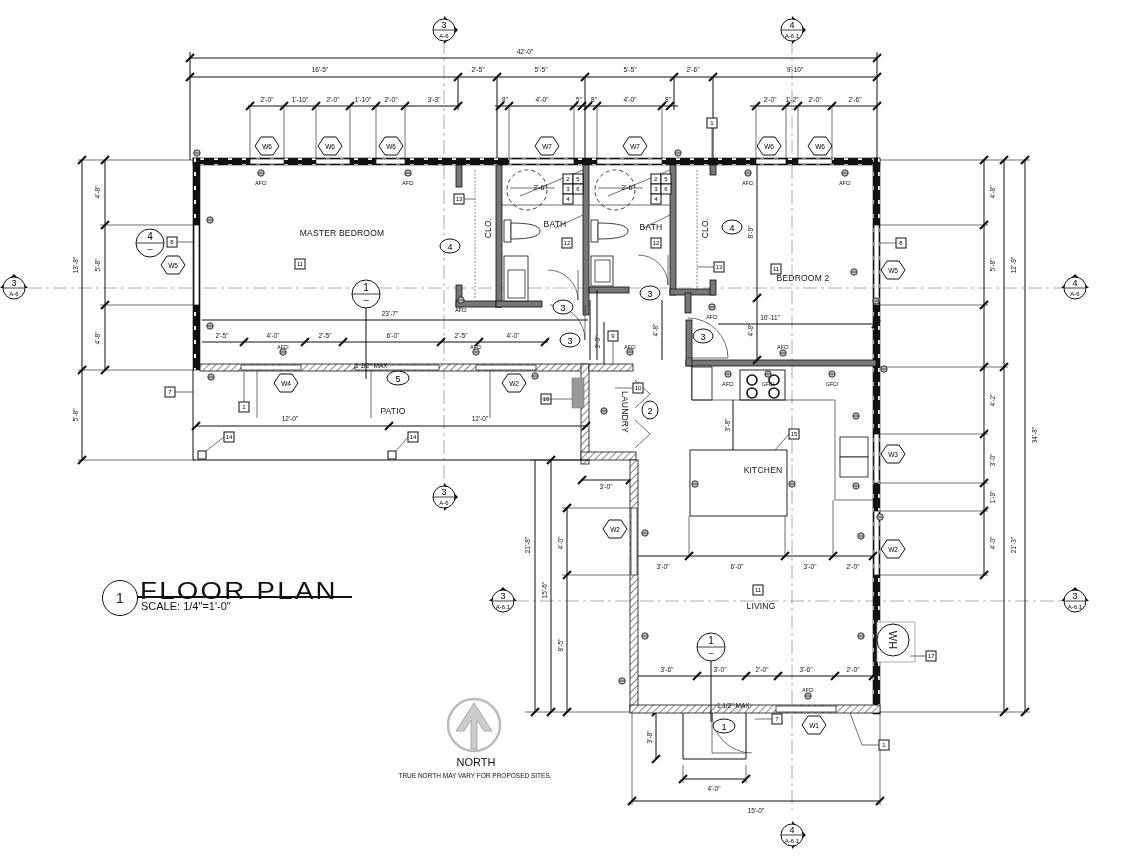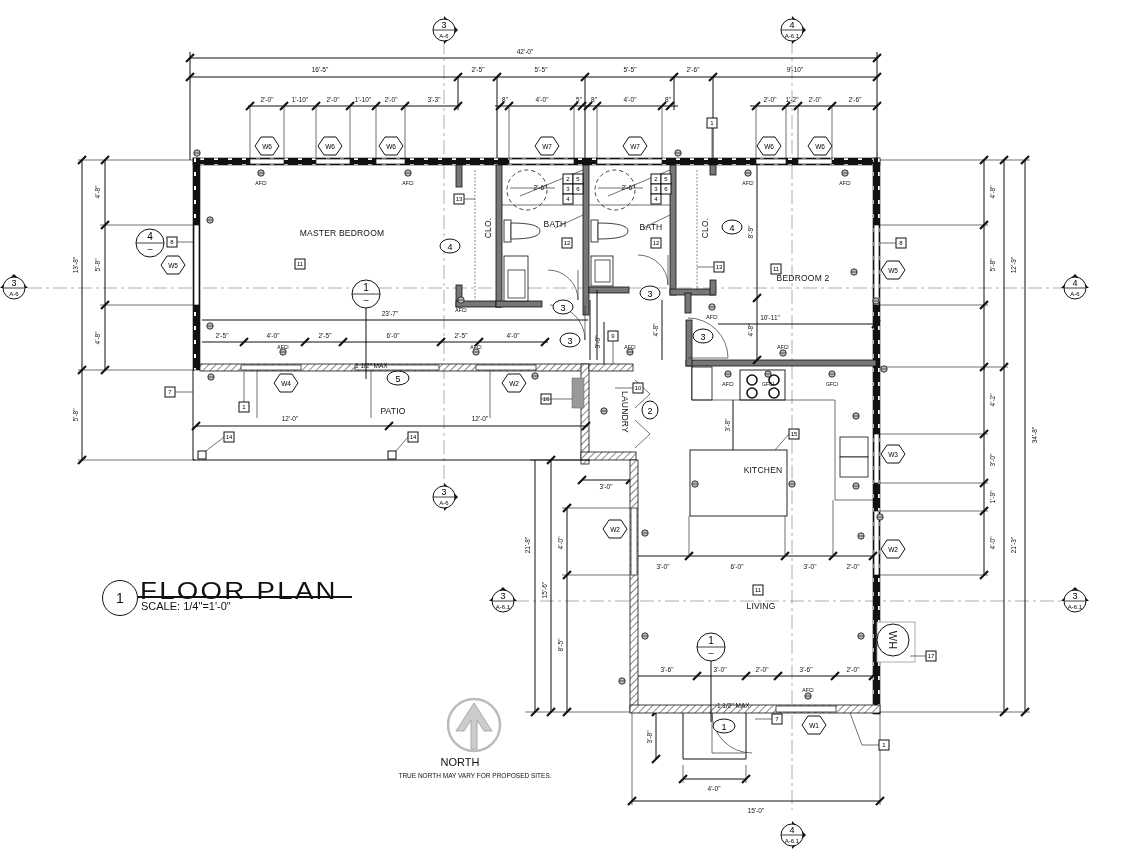--- a/index.html
+++ b/index.html
@@ -9,21 +9,21 @@
   .thin{stroke:#333;stroke-width:0.7;fill:none;}
   .cl{stroke:#999;stroke-width:0.8;stroke-dasharray:14 4 3 4;fill:none;}
   .iwall{fill:#777;stroke:#111;stroke-width:0.8;}
   .hatch{fill:url(#hatch);stroke:#111;stroke-width:0.8;}
   .dim{font-size:6.5px;fill:#111;}
   .rm{font-size:8.5px;fill:#111;letter-spacing:0.2px;}
   .t-big{position:absolute;left:140px;top:577px;font-size:24px;letter-spacing:2px;color:#111;font-family:"Liberation Sans",sans-serif;transform:scaleX(1.15);transform-origin:left;}
   .t-scale{position:absolute;left:141px;top:600px;font-size:11px;color:#111;}
   .t-rule{position:absolute;left:138px;top:596px;width:214px;height:1.5px;background:#111;}
   .t-circle{position:absolute;left:102px;top:580px;width:34px;height:34px;border:1.3px solid #111;border-radius:50%;text-align:center;line-height:34px;font-size:14px;color:#111;}
-  .north-lbl{position:absolute;left:432px;top:756px;font-size:11px;color:#111;width:56px;text-align:center;}
+  .north-lbl{position:absolute;left:448px;top:756px;font-size:11px;color:#111;width:56px;text-align:center;}
   .north-sub{position:absolute;left:390px;top:772px;font-size:6.5px;color:#111;width:170px;text-align:center;}
 </style>
 </head>
 <body>
 
 <svg width="1126" height="867" viewBox="0 0 1126 867" xmlns="http://www.w3.org/2000/svg">
   <defs>
     <pattern id="hatch" width="5" height="5" patternUnits="userSpaceOnUse" patternTransform="rotate(45)">
       <rect width="5" height="5" fill="#fff"></rect>
       <line x1="0" y1="0" x2="0" y2="5" stroke="#111" stroke-width="1"></line>

